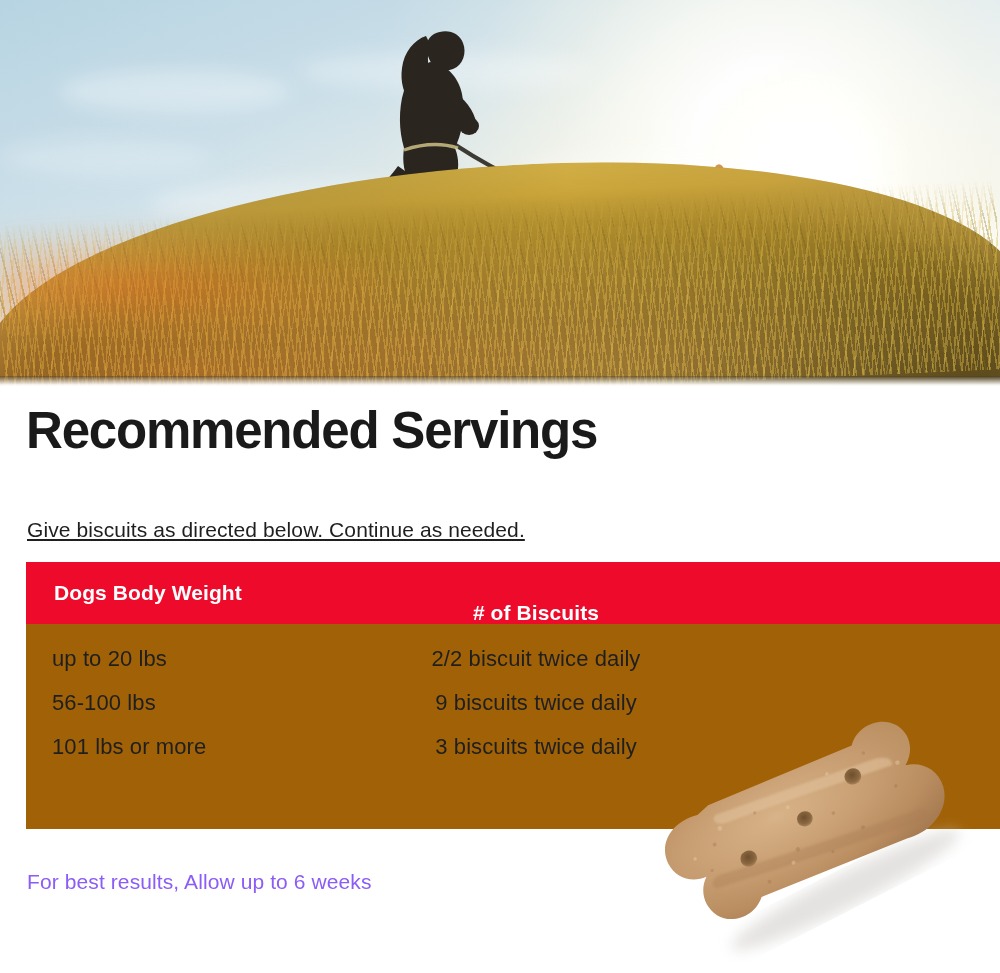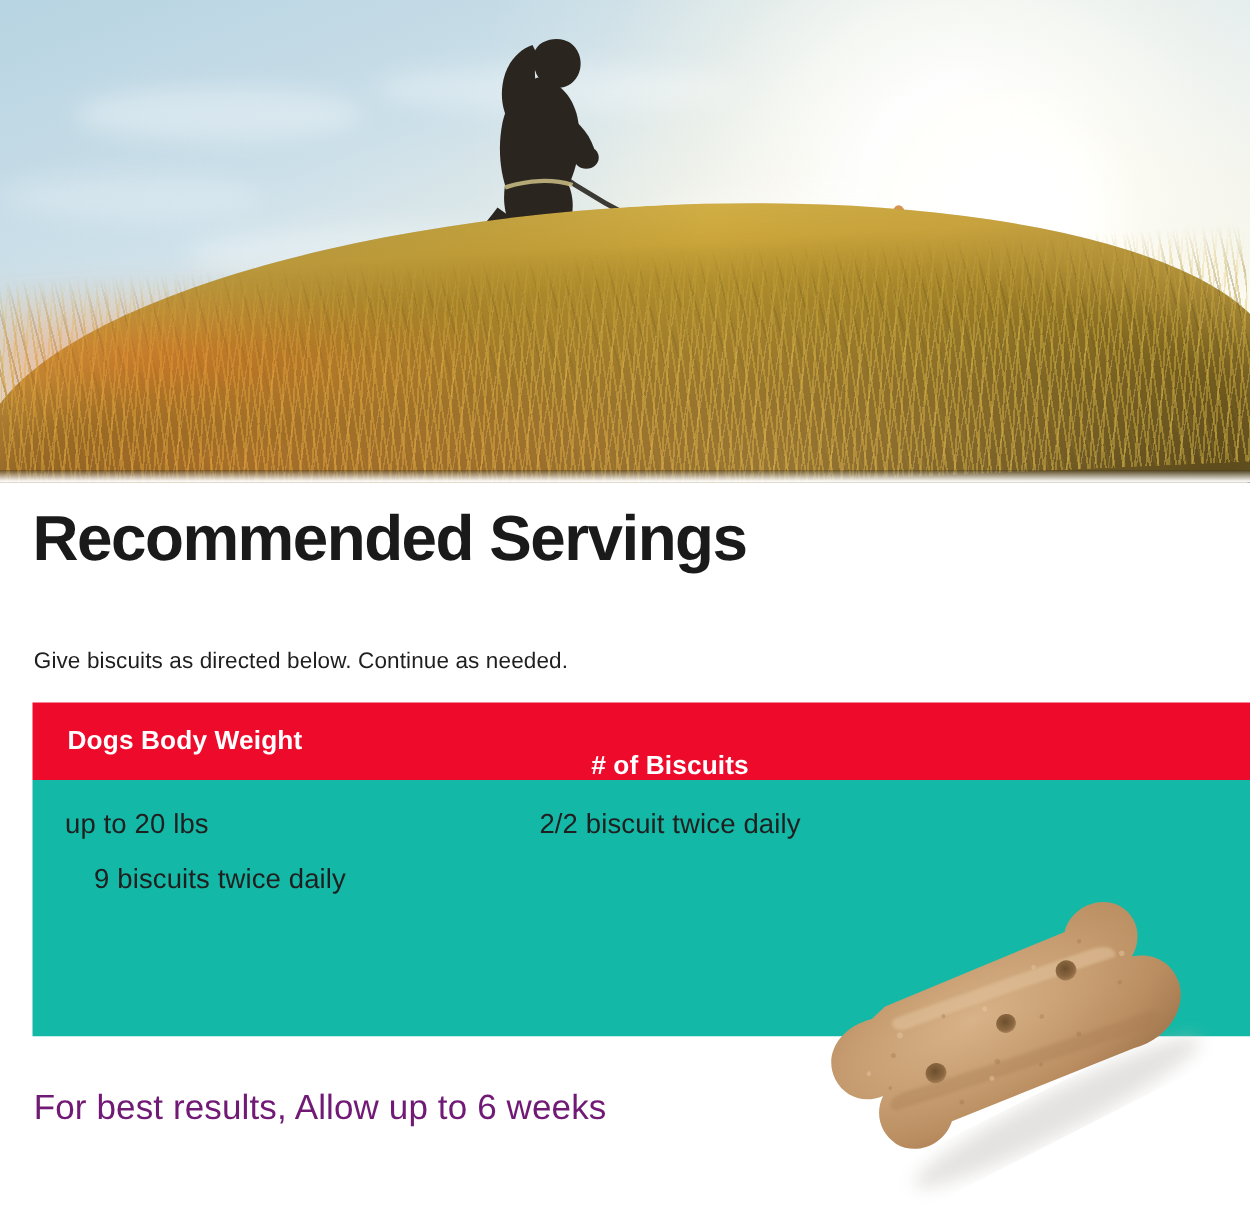--- a/index.html
+++ b/index.html
@@ -139,25 +139,26 @@
     letter-spacing: -1.2px;
     color: #1a1a1a;
     line-height: 1.08;
     white-space: nowrap;
   }
 
   .intro-text {
     position: absolute;
     left: 27px;
     top: 132px;
-    font-size: 18px;
+    font-size: 21px;
     font-weight: 400;
     color: #1f1f1f;
     letter-spacing: 0.1px;
     white-space: nowrap;
+    text-decoration: underline;
   }
 
   
   .serving-table {
     position: absolute;
     left: 26px;
     top: 176px;
     width: 974px;
   }
 
@@ -172,21 +173,21 @@
     font-size: 21px;
     font-weight: 700;
     color: #ffffff;
     letter-spacing: 0.1px;
     white-space: nowrap;
   }
   .th.col-weight   { width: 360px; padding-left: 28px; }
   .th.col-biscuits { width: 300px; text-align: center; margin-top: 40px; }
 
   .table-body {
-    background: #14b8a6;
+    background: #a16207;
     padding: 13px 0 24px 0;
     min-height: 205px;
   }
 
   .table-row {
     display: flex;
     align-items: center;
     height: 44px;
   }
 
@@ -197,23 +198,23 @@
     letter-spacing: 0.1px;
     white-space: nowrap;
   }
   .td.col-weight   { width: 360px; padding-left: 26px; text-align: left; }
   .td.col-biscuits { width: 300px; text-align: center; }
 
   .footer-note {
     position: absolute;
     left: 27px;
     top: 484px;
-    font-size: 28px;
+    font-size: 21px;
     font-weight: 400;
-    color: #701a75;
+    color: #8b5cf6;
     letter-spacing: 0.1px;
     white-space: nowrap;
   }
 
   
   .biscuit-wrap {
     position: absolute;
     left: 648px;
     top: 320px;
     width: 330px;
@@ -319,23 +320,28 @@
 
       <div class="table-body">
 
         <div class="table-row">
           <div class="td col-weight">up to 20 lbs</div>
           <div class="td col-biscuits">2/2 biscuit twice daily</div>
         </div>
 
 
         <div class="table-row">
+          <div class="td col-weight">56-100 lbs</div>
           <div class="td col-biscuits">9 biscuits twice daily</div>
         </div>
 
+        <div class="table-row">
+          <div class="td col-weight">101 lbs or more</div>
+          <div class="td col-biscuits">3 biscuits twice daily</div>
+        </div>
 
       </div>
     </div>
 
     <p class="footer-note">For best results, Allow up to 6 weeks</p>
 
     <div class="biscuit-wrap">
       <svg class="biscuit" viewBox="0 0 300 190">
         <defs>
           <radialGradient id="bisc" cx="42%" cy="34%" r="78%">

